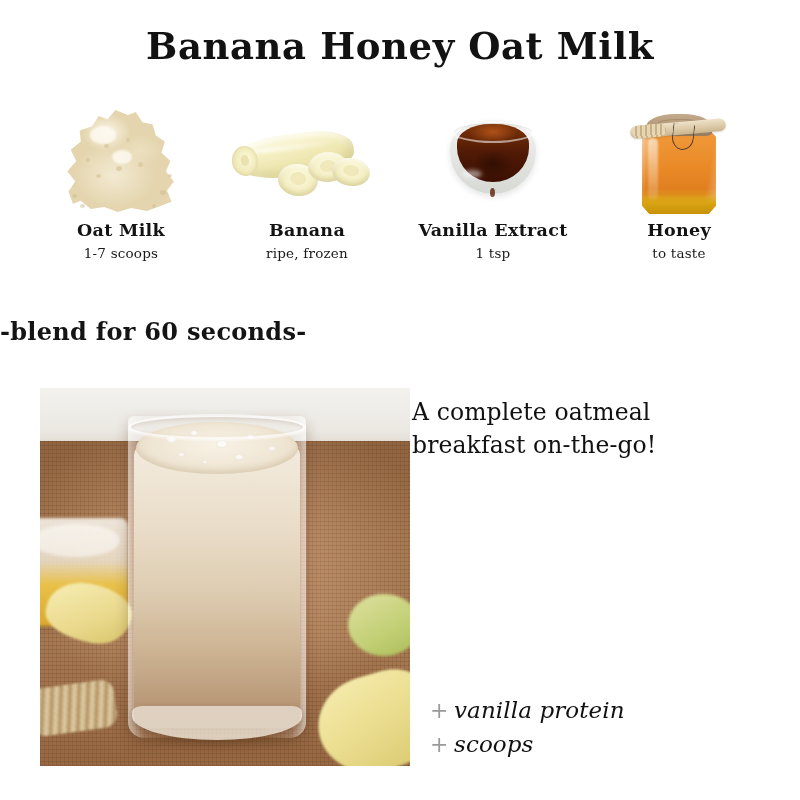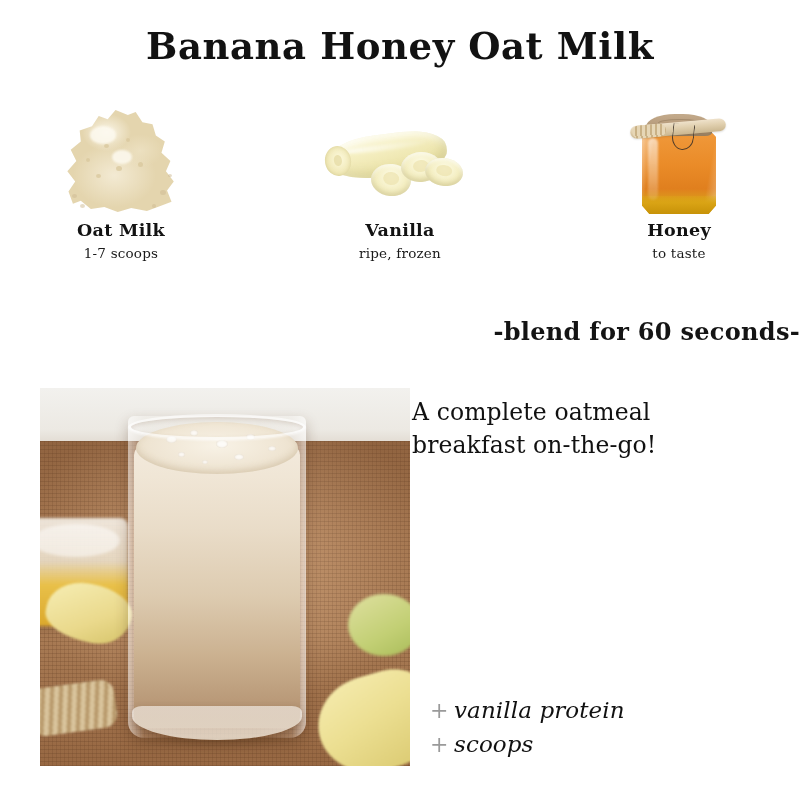--- a/index.html
+++ b/index.html
@@ -231,21 +231,21 @@
     transform: rotate(6deg);
     opacity: .85;
   }
 
   
   .blend {
     position: absolute;
     top: 317px;
     left: 0;
     width: 800px;
-    text-align: right;
+    text-align: left;
     font-size: 24px;
     font-weight: 700;
     color: #141414;
     letter-spacing: 0.3px;
     white-space: nowrap;
   }
 
   
   .photo {
     position: absolute;
@@ -430,24 +430,37 @@
     <div class="ing">
       <div class="ing-art">
         <div class="banana">
           <div class="body"></div>
           <div class="tipcut"></div>
           <div class="slice s1"></div>
           <div class="slice s2"></div>
           <div class="slice s3"></div>
         </div>
       </div>
-      <div class="ing-name">Vanilla</div>
+      <div class="ing-name">Banana</div>
       <div class="ing-qty">ripe, frozen</div>
     </div>
 
+    <div class="ing">
+      <div class="ing-art">
+        <div class="vanilla">
+          <div class="bowl"></div>
+          <div class="liquid2"></div>
+          <div class="rim"></div>
+          <div class="glint"></div>
+          <div class="drip"></div>
+        </div>
+      </div>
+      <div class="ing-name">Vanilla Extract</div>
+      <div class="ing-qty">1 tsp</div>
+    </div>
 
     <div class="ing">
       <div class="ing-art">
         <div class="honey">
           <div class="jar"></div>
           <div class="jarhl"></div>
           <div class="lid"></div>
           <div class="dipper"></div>
           <div class="twine"></div>
         </div>

